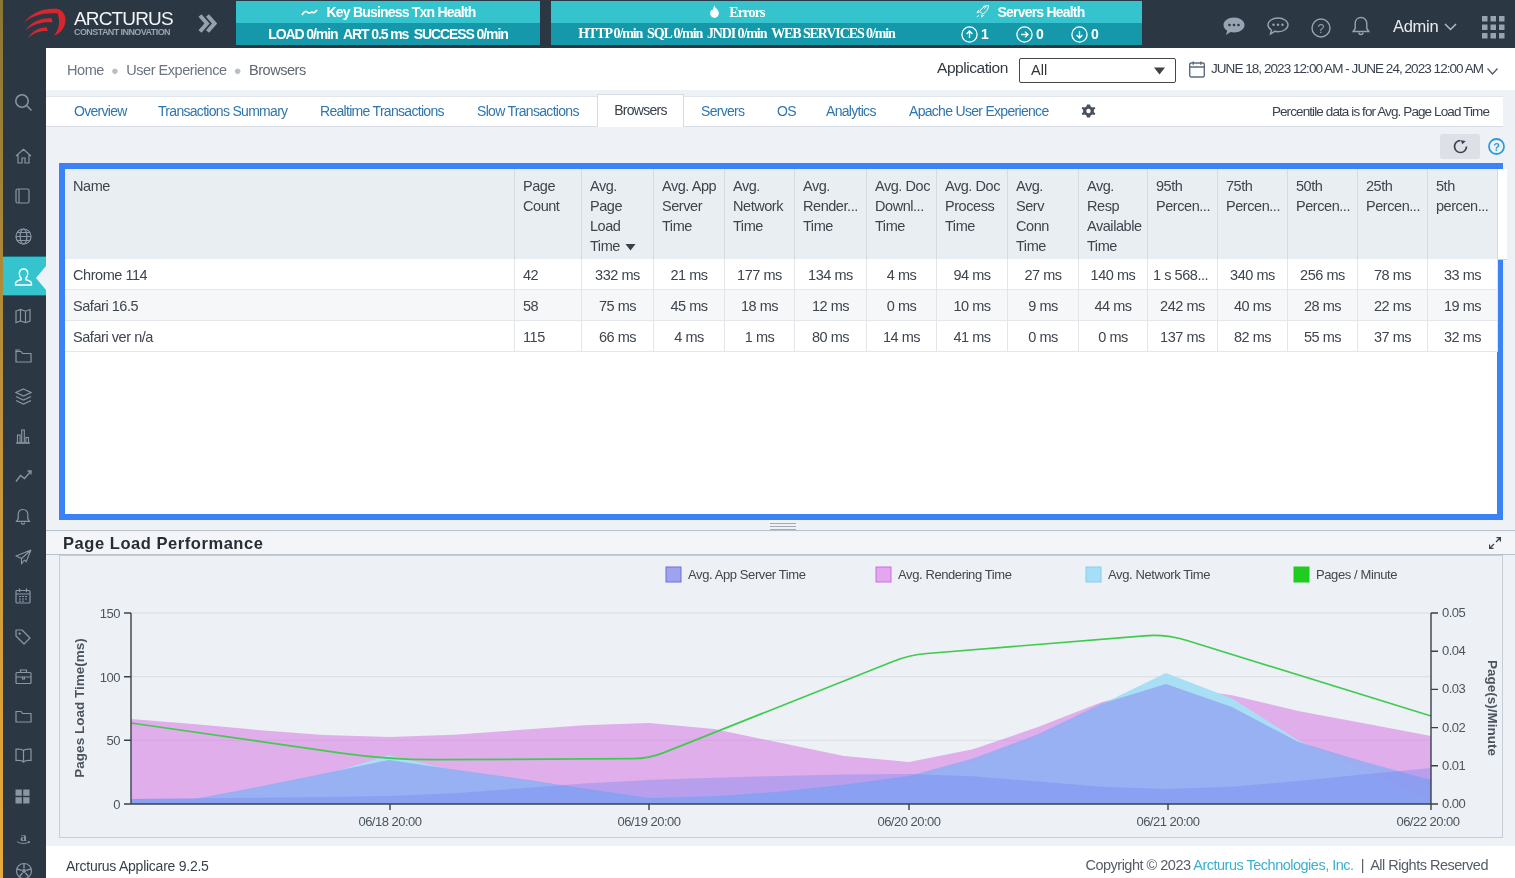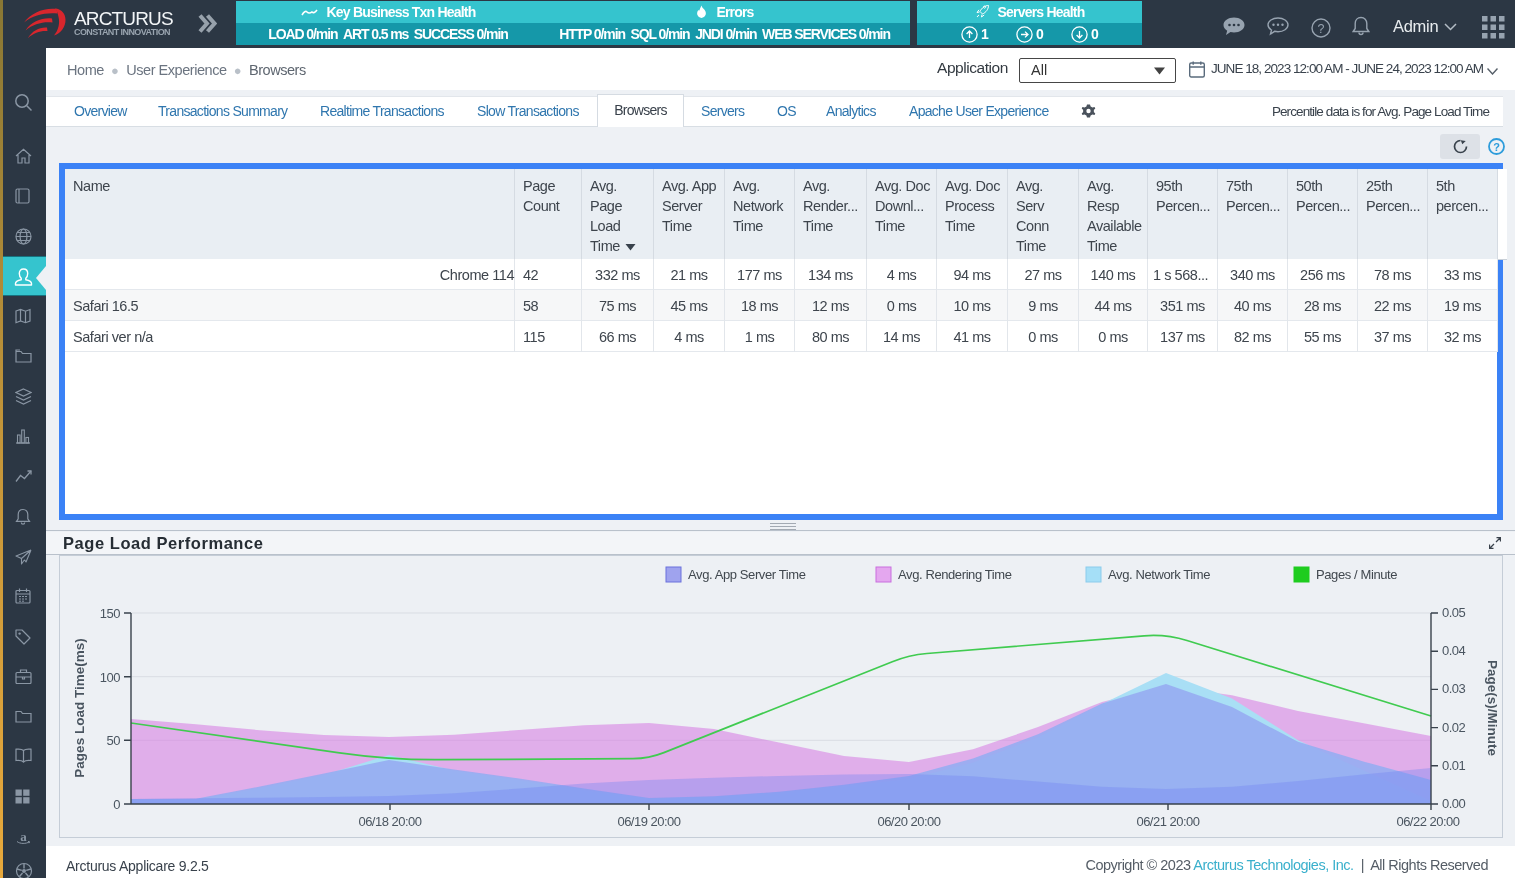--- a/index.html
+++ b/index.html
@@ -59,21 +59,21 @@
   <svg class="abs" style="left:198px;top:14px" width="19" height="19" viewBox="0 0 19 19">
       <path d="M2,1.5 L9,9.5 L2,17.5 M9.5,1.5 L16.5,9.5 L9.5,17.5" stroke="#97A1AB" stroke-width="4" fill="none"></path>
     </svg>
 
   <div class="tpanel" style="left:236px;width:304px;">
     <div class="trow1"><svg width="17" height="10" viewBox="0 0 17 10" style="vertical-align:-1px;margin-right:9px">
           <path d="M1,7 Q4,2 6,4 T11,4 Q13,6 16,2" stroke="#fff" stroke-width="1.6" fill="none"></path>
         </svg>Key Business Txn Health</div>
     <div class="trow2">LOAD 0/min&nbsp;&nbsp;ART 0.5 ms&nbsp;&nbsp;SUCCESS 0/min</div>
   </div>
-  <div class="tpanel" style="left:539px;width:371px;">
+  <div class="tpanel" style="left:551px;width:371px;font-family:Liberation Serif, serif;">
     <div class="trow1"><svg width="13" height="14" viewBox="0 0 13 14" style="vertical-align:-2px;margin-right:8px">
           <path d="M6.5,0.5 C7,3 9.5,4 10.5,6.5 C11.5,9 10.5,12 6.5,13 C2.5,12 1.5,9 2.5,6.5 C3,5.5 4,4.7 4.3,5.8 C4.8,4 5.5,2.5 6.5,0.5 Z M6.5,13 C4.5,12.5 4,10.5 5,9 C5.5,10 6,10.2 6.5,9 C7.5,10 8.5,12 6.5,13 Z" fill="#fff"></path>
         </svg>Errors</div>
     <div class="trow2">HTTP 0/min&nbsp;&nbsp;SQL 0/min&nbsp;&nbsp;JNDI 0/min&nbsp;&nbsp;WEB SERVICES 0/min</div>
   </div>
   <div class="tpanel" style="left:917px;width:225px;">
     <div class="trow1"><svg width="15" height="15" viewBox="0 0 15 15" style="vertical-align:-2px;margin-right:8px">
           <path d="M13.5,1.5 C10,1.5 6.5,4 5,7.5 L7.5,10 C11,8.5 13.5,5 13.5,1.5 Z M9.5,4.2 a1.1,1.1 0 1,1 0.1,0 M4.5,8 L2,8.5 4,5.8 M7,10.5 L6.5,13 9.2,11 M4,11 C3,11.5 2.5,13 2,13 C2,12.5 3.5,12 4,11 Z" stroke="#fff" stroke-width="1" fill="none"></path>
         </svg>Servers Health</div>
     <div class="trow2">
@@ -284,21 +284,21 @@
   <div class="hcell" style="left:943px;width:71px;">Avg.<br>Serv<br>Conn<br>Time</div>
   <div class="hcell" style="left:1014px;width:69px;">Avg.<br>Resp<br>Available<br>Time</div>
   <div class="hcell" style="left:1083px;width:70px;">95th<br>Percen...</div>
   <div class="hcell" style="left:1153px;width:70px;">75th<br>Percen...</div>
   <div class="hcell" style="left:1223px;width:70px;">50th<br>Percen...</div>
   <div class="hcell" style="left:1293px;width:70px;">25th<br>Percen...</div>
   <div class="hcell" style="left:1363px;width:70px;">5th<br>percen...</div>
   <div class="hcell" style="left:1433px;width:9px;background:#fff;border-right:none;"></div>
   <div class="hrule"></div>
   <div class="drow" style="top:90px;background:#fff;border-bottom:1px solid #E4E8ED;">
-    <div class="dcell dname" style="left:0;width:450px;text-align:right;">Chrome 114</div>
+    <div class="dcell dname" style="left:0;width:450px;">Chrome 114</div>
     <div class="dcell dname" style="left:450px;width:67px;">42</div>
     <div class="dcell" style="left:517px;width:72px;">332 ms</div>
     <div class="dcell" style="left:589px;width:71px;">21 ms</div>
     <div class="dcell" style="left:660px;width:70px;">177 ms</div>
     <div class="dcell" style="left:730px;width:72px;">134 ms</div>
     <div class="dcell" style="left:802px;width:70px;">4 ms</div>
     <div class="dcell" style="left:872px;width:71px;">94 ms</div>
     <div class="dcell" style="left:943px;width:71px;">27 ms</div>
     <div class="dcell" style="left:1014px;width:69px;">140 ms</div>
     <div class="dcell dname" style="left:1083px;width:70px;padding-left:5px;">1 s 568...</div>
@@ -311,21 +311,21 @@
     <div class="dcell dname" style="left:0;width:450px;">Safari 16.5</div>
     <div class="dcell dname" style="left:450px;width:67px;">58</div>
     <div class="dcell" style="left:517px;width:72px;">75 ms</div>
     <div class="dcell" style="left:589px;width:71px;">45 ms</div>
     <div class="dcell" style="left:660px;width:70px;">18 ms</div>
     <div class="dcell" style="left:730px;width:72px;">12 ms</div>
     <div class="dcell" style="left:802px;width:70px;">0 ms</div>
     <div class="dcell" style="left:872px;width:71px;">10 ms</div>
     <div class="dcell" style="left:943px;width:71px;">9 ms</div>
     <div class="dcell" style="left:1014px;width:69px;">44 ms</div>
-    <div class="dcell" style="left:1083px;width:70px;">351 ms</div>
+    <div class="dcell" style="left:1083px;width:70px;">242 ms</div>
     <div class="dcell" style="left:1153px;width:70px;">40 ms</div>
     <div class="dcell" style="left:1223px;width:70px;">28 ms</div>
     <div class="dcell" style="left:1293px;width:70px;">22 ms</div>
     <div class="dcell" style="left:1363px;width:70px;">19 ms</div>
   </div>
   <div class="drow" style="top:152px;background:#fff;border-bottom:1px solid #E4E8ED;">
     <div class="dcell dname" style="left:0;width:450px;">Safari ver n/a</div>
     <div class="dcell dname" style="left:450px;width:67px;">115</div>
     <div class="dcell" style="left:517px;width:72px;">66 ms</div>
     <div class="dcell" style="left:589px;width:71px;">4 ms</div>

